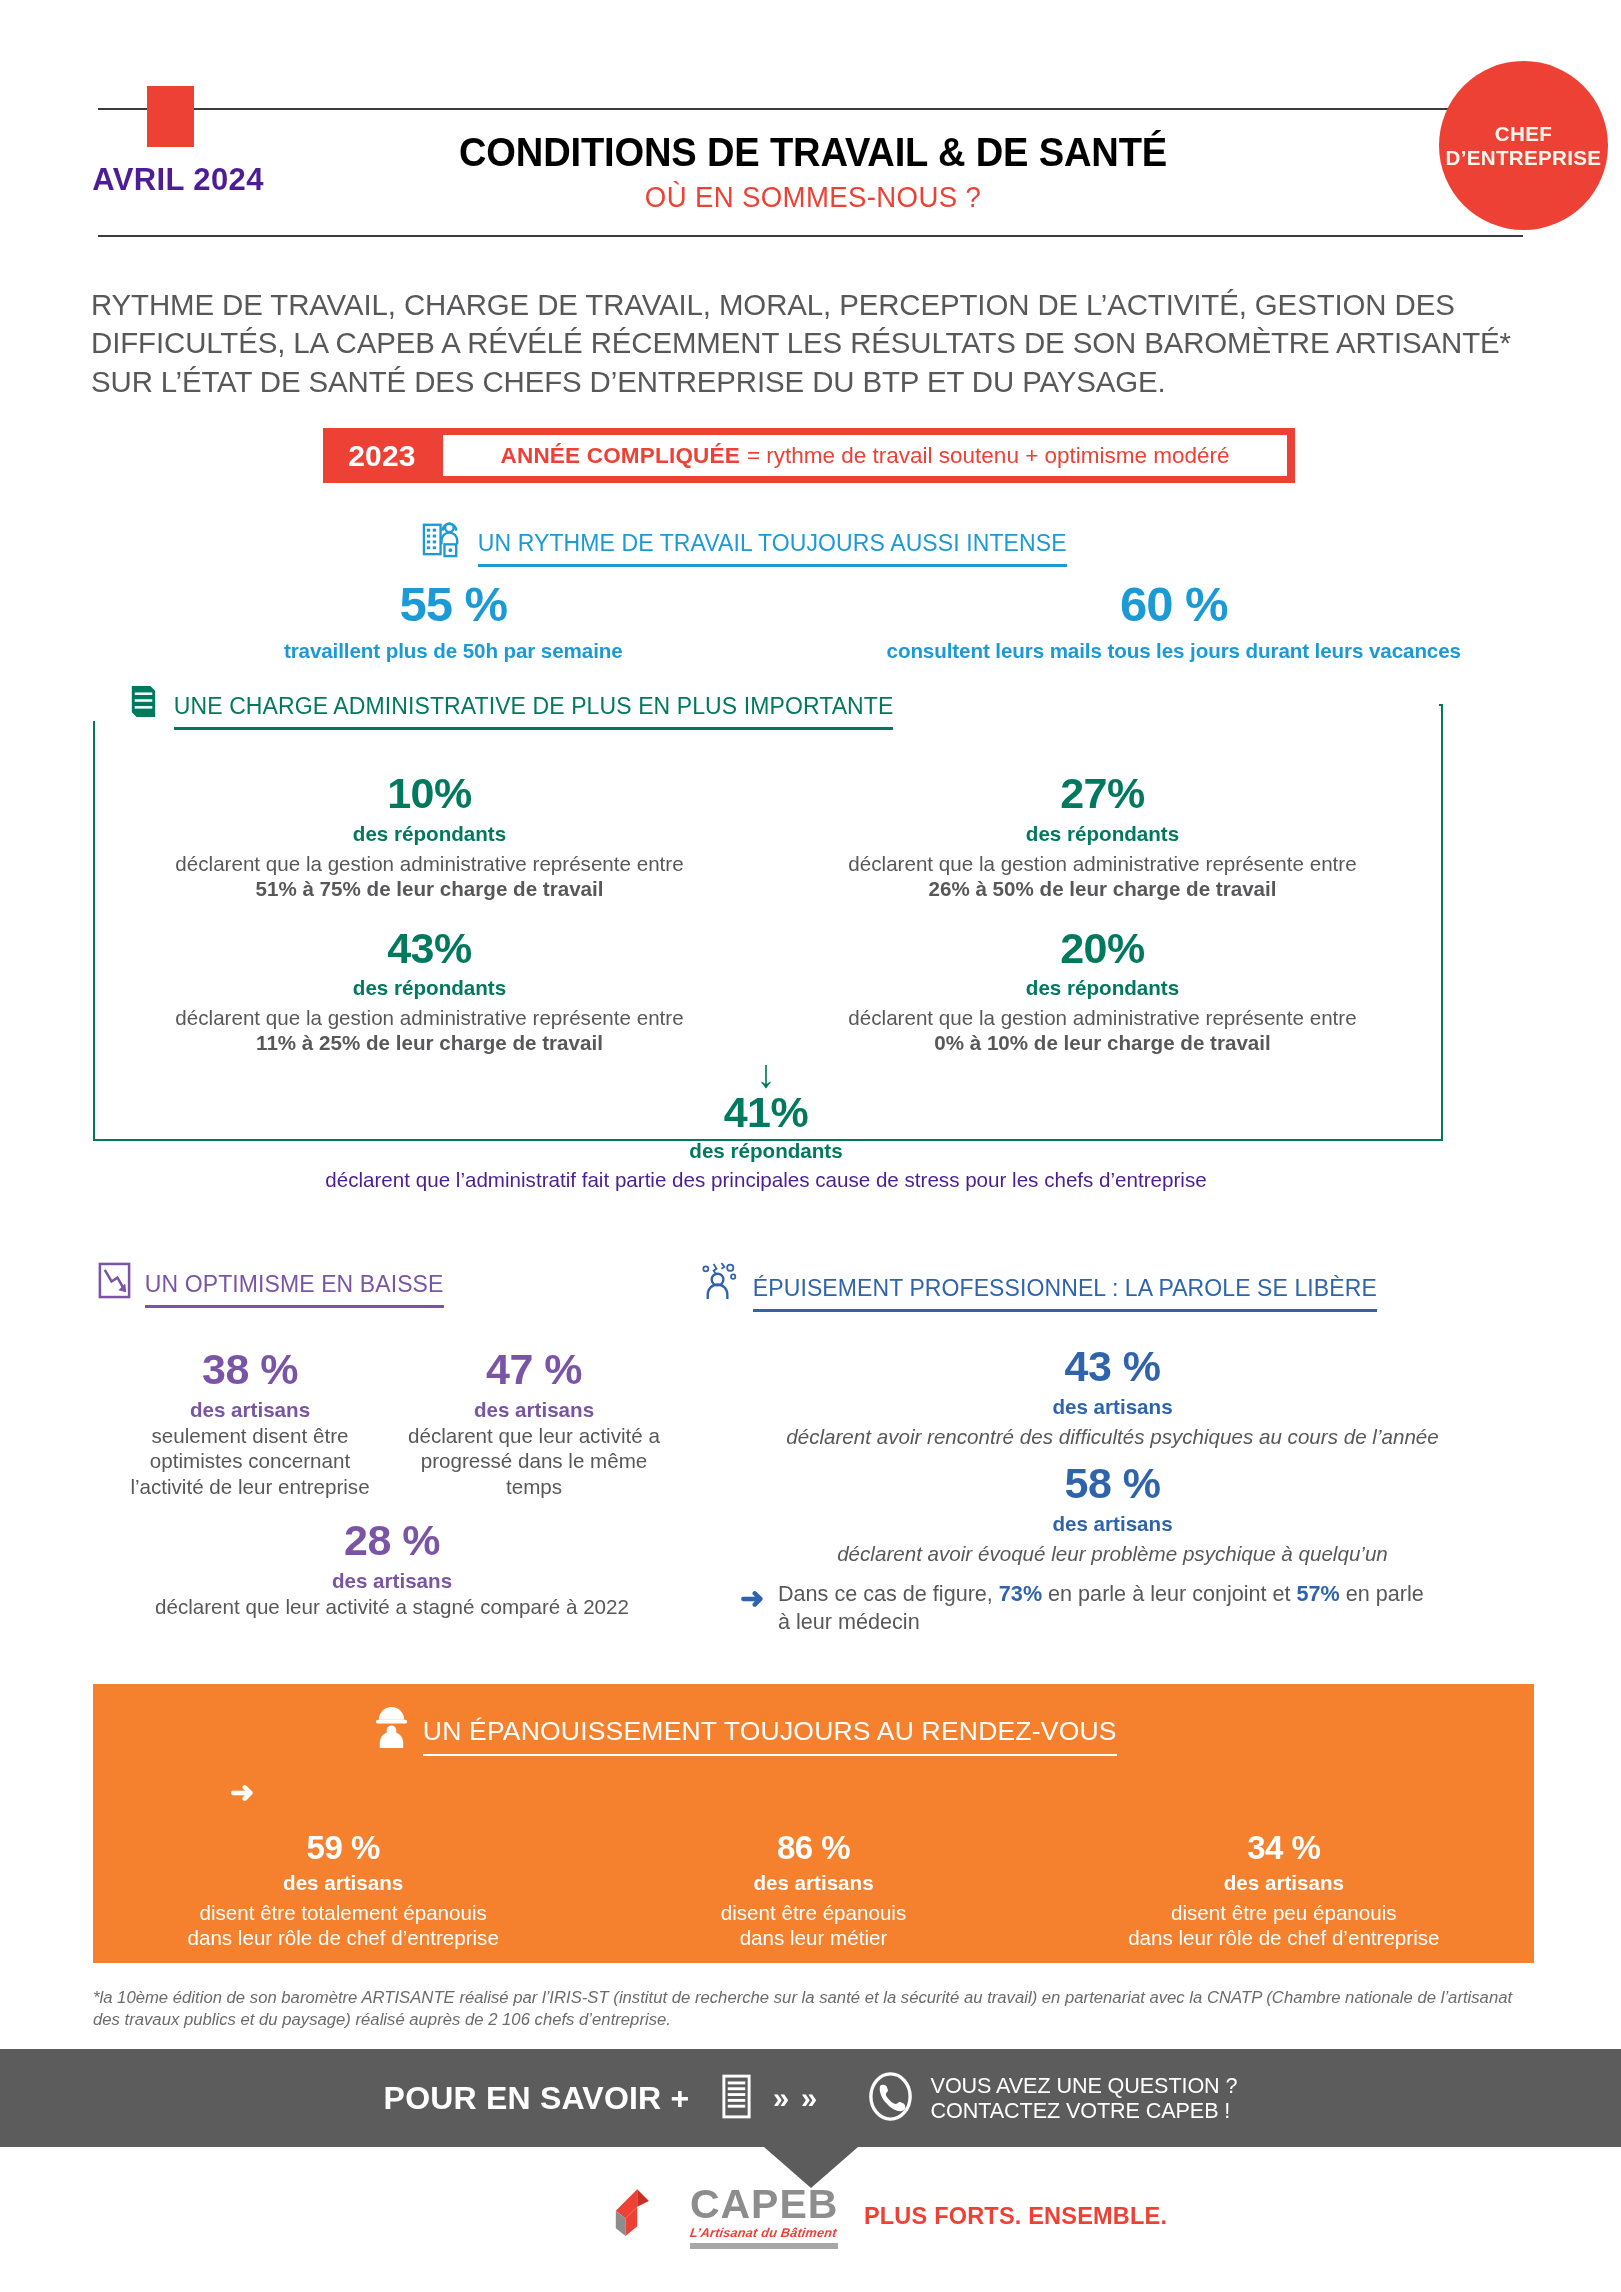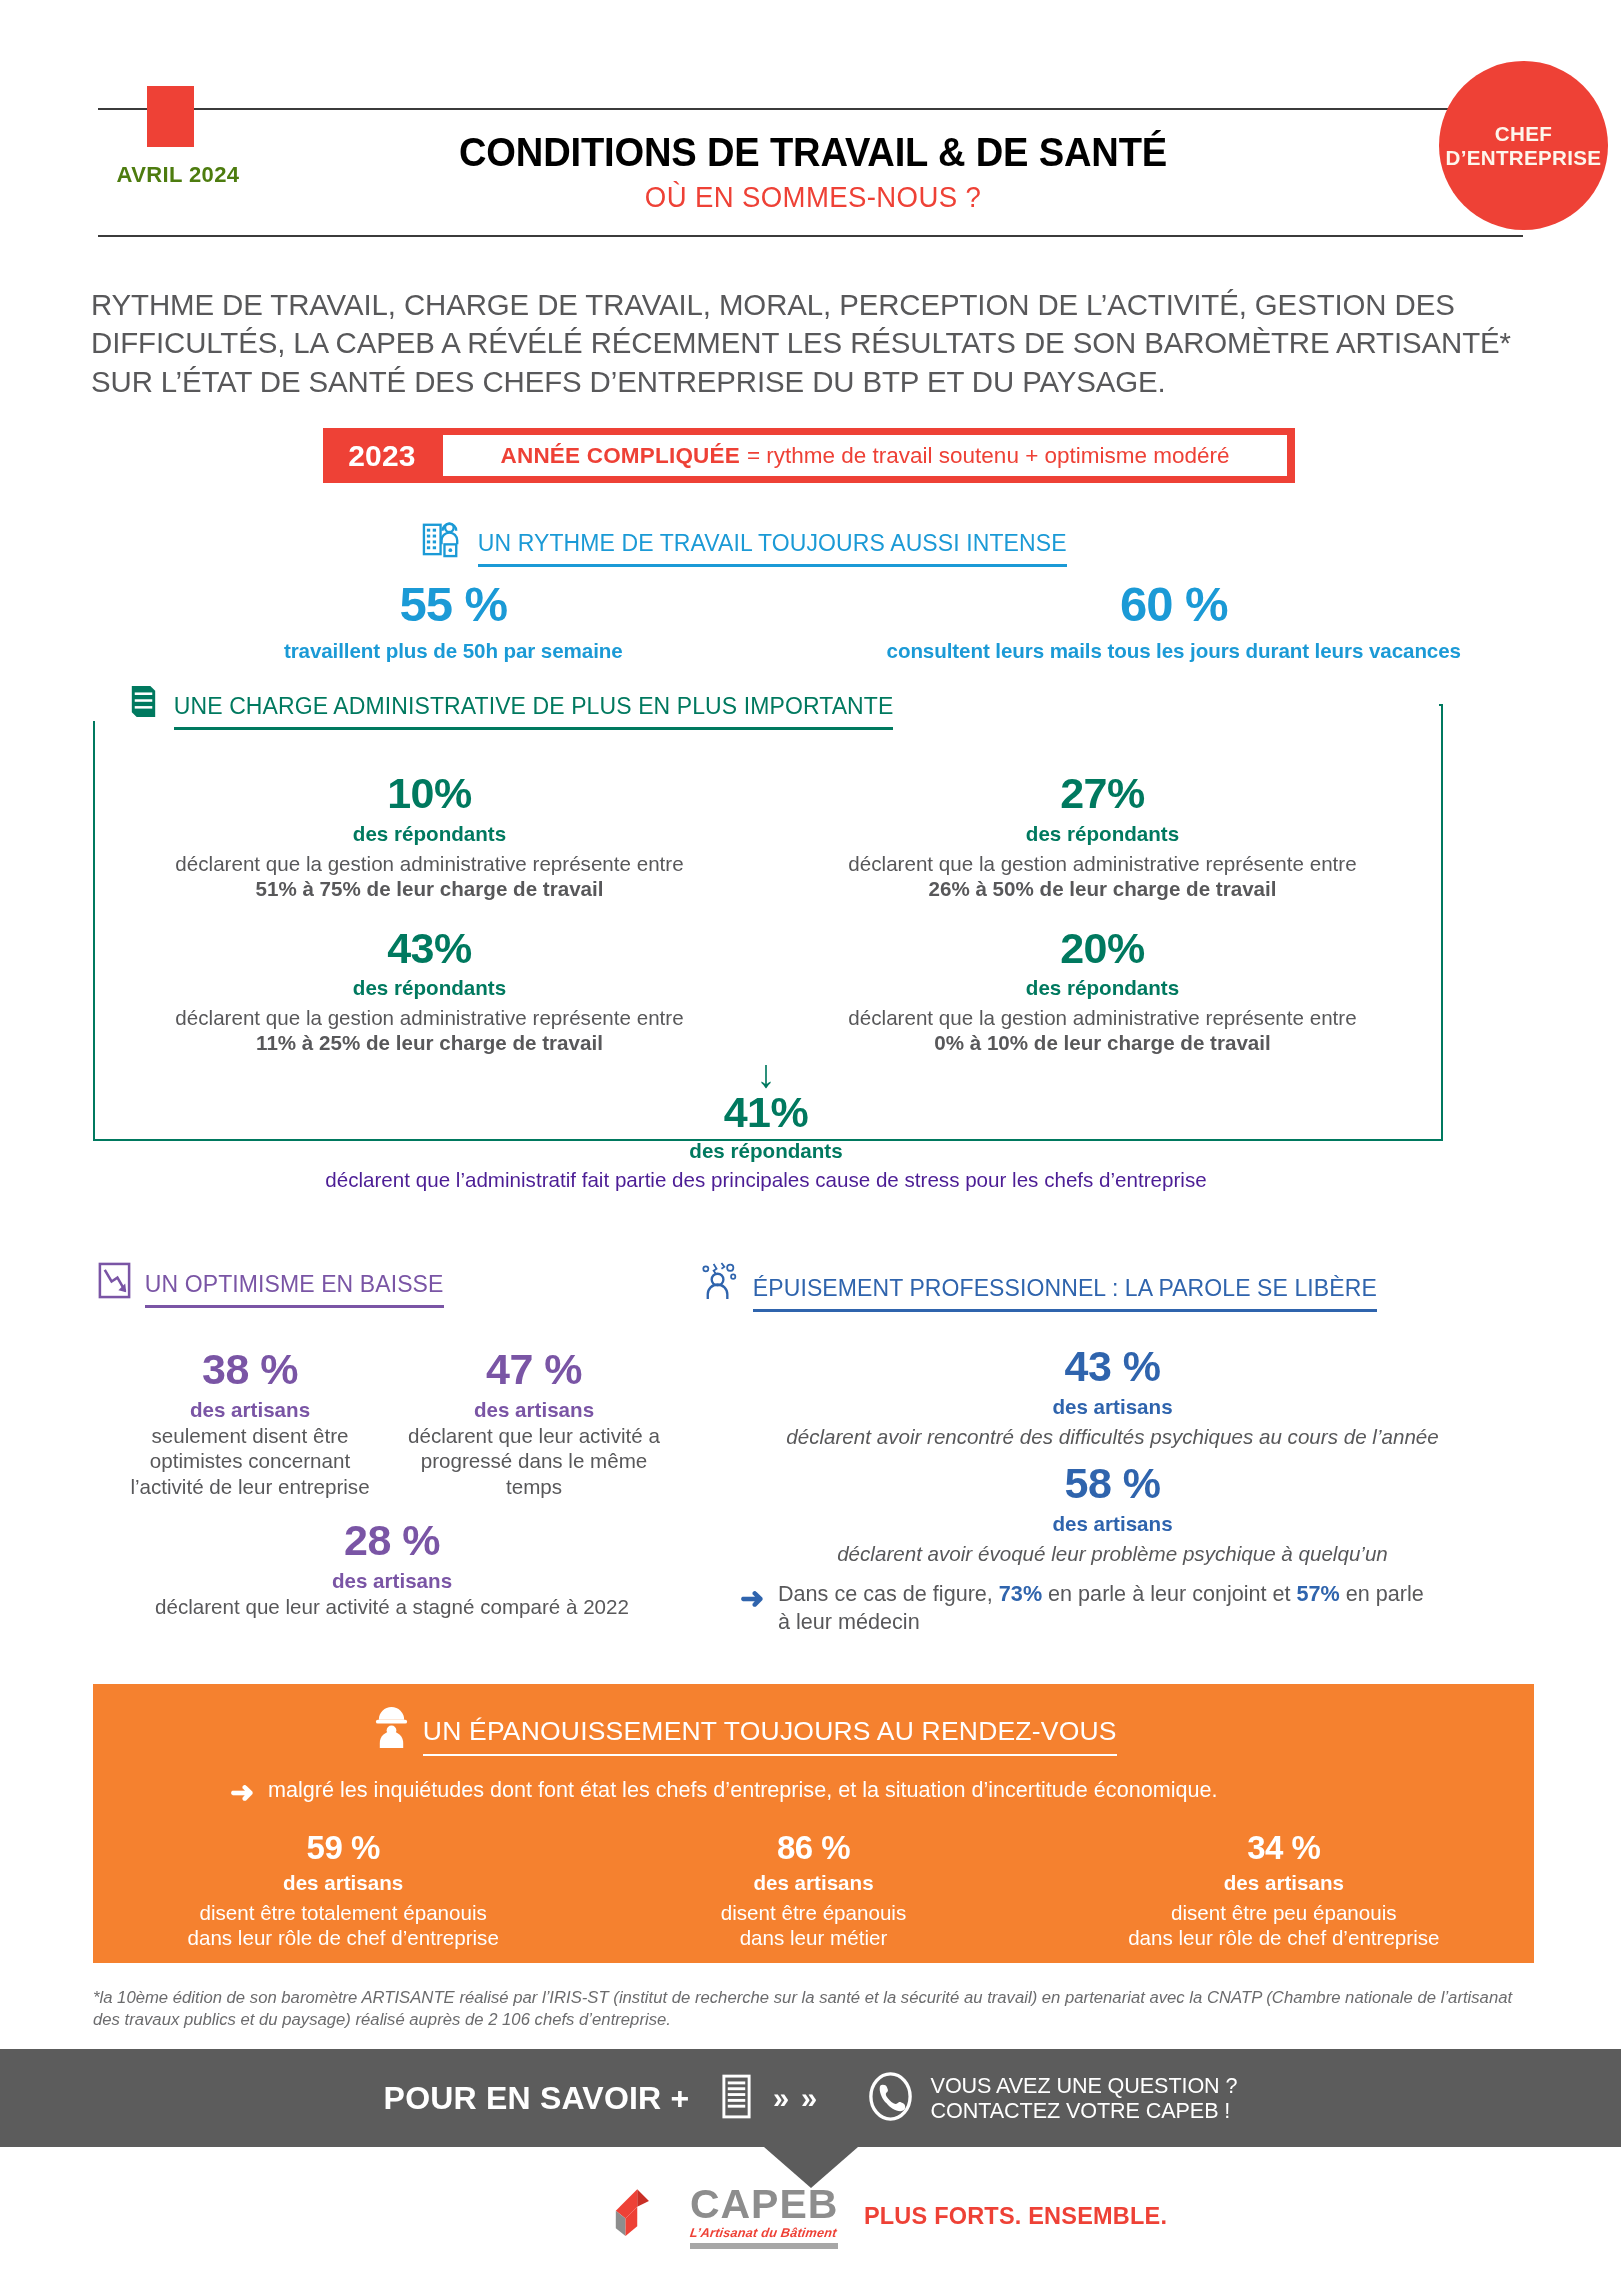--- a/index.html
+++ b/index.html
@@ -12,21 +12,21 @@
   }
   .page{position:relative;width:1621px;height:2293px;background:#fff;}
 
   
   .header{position:absolute;left:0;top:0;width:1621px;height:245px;}
   .hdr-line{position:absolute;left:98px;width:1425px;height:2px;background:#3b3b3b;}
   .hdr-line.top{top:108px;}
   .hdr-line.bot{top:235px;}
   .hdr-redsq{position:absolute;left:147px;top:86px;width:47px;height:61px;background:#ee4136;}
   .hdr-date{position:absolute;left:90px;top:162px;width:176px;text-align:center;
-    color:#4d7c0f;font-size:22px;font-weight:700;letter-spacing:0.4px;}
+    color:#4c1d95;font-size:31px;font-weight:700;letter-spacing:0.4px;}
   .hdr-title{position:absolute;left:323px;top:129px;width:980px;text-align:center;
     font-size:41px;font-weight:800;color:#000;letter-spacing:-0.2px;
     transform:scaleX(.93);transform-origin:center;}
   .hdr-sub{position:absolute;left:323px;top:181px;width:980px;text-align:center;
     font-size:29px;color:#ee4136;font-weight:400;letter-spacing:0.4px;
     transform:scaleX(.95);transform-origin:center;}
   .hdr-badge{position:absolute;left:1439px;top:61px;width:169px;height:169px;border-radius:50%;
     background:#ee4136;display:flex;flex-direction:column;align-items:center;justify-content:center;
     color:#fdf6ec;font-weight:800;font-size:20.6px;line-height:1.15;letter-spacing:0.3px;}
 
@@ -322,21 +322,20 @@
         <path d="M7 15 a13 13 0 0 1 26 0 z" fill="#fff"></path>
         <rect x="4" y="15" width="32" height="4" rx="2" fill="#fff"></rect>
         <circle cx="20" cy="26" r="5" fill="#fff"></circle>
         <path d="M8 44v-5a12 12 0 0 1 24 0v5" fill="#fff"></path>
       </svg>
     </span>
     <span class="ttl">UN ÉPANOUISSEMENT TOUJOURS AU RENDEZ-VOUS</span>
   </div>
   <div class="or-note">
     <span class="ar">➜</span>
-    <span class="tx">malgré les inquiétudes dont font état les chefs d’entreprise, et la situation d’incertitude économique.</span>
   </div>
   <div class="or-stats">
     <div class="col">
       <div class="onum">59 %</div>
       <div class="olbl">des artisans</div>
       <div class="otxt">disent être totalement épanouis</div>
       <div class="otxt" style="margin-top:0;">dans leur rôle de chef d’entreprise</div>
     </div>
     <div class="col">
       <div class="onum">86 %</div>

